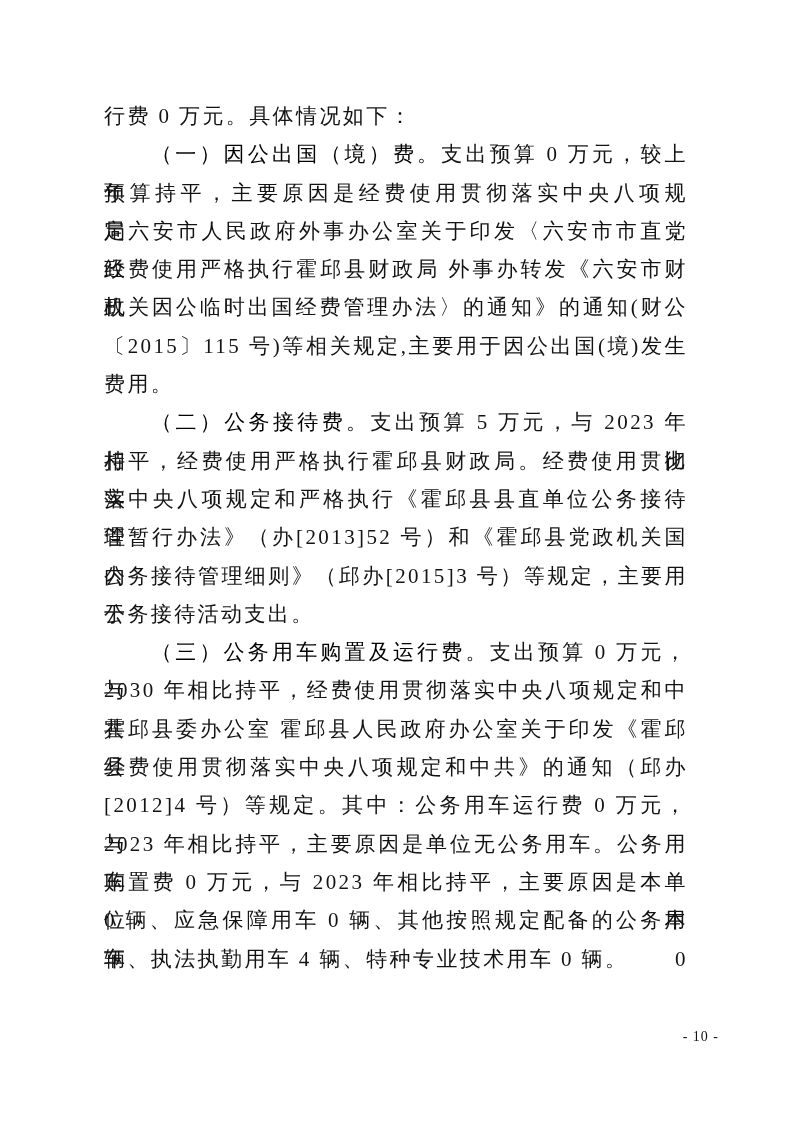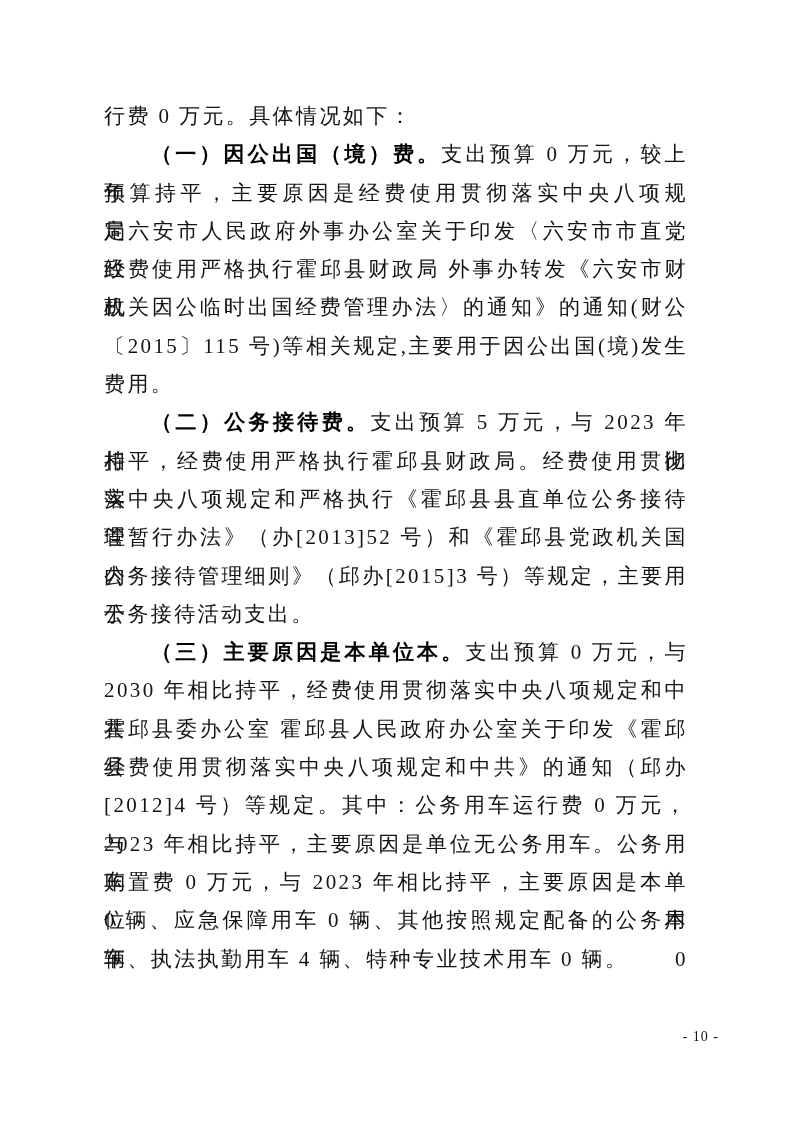--- a/index.html
+++ b/index.html
@@ -31,21 +31,21 @@
     height: 38.3px;
     overflow: visible;
   }
   
   .j {
     text-align: justify;
     text-align-last: justify;
     text-justify: inter-character;
   }
   .indent { text-indent: 47px; }
-  .bold { font-weight: bold; color: #000000; }
+  .bold { font-weight: normal; color: #000000; }
   .pagenum {
     position: absolute;
     top: 1029px;
     right: 118px;
     font-size: 14px;
     letter-spacing: 1px;
     color: #131313;
   }
 </style>
 </head>
@@ -64,21 +64,21 @@
     <div class="line j">〔2015〕115 号)等相关规定,主要用于因公出国(境)发生</div>
     <div class="line">费用。</div>
 
     <div class="line j indent"><span class="bold">（二）公务接待费。</span><span>支出预算 5 万元，与 2023 年相比</span></div>
     <div class="line j">持平，经费使用严格执行霍邱县财政局。经费使用贯彻落</div>
     <div class="line j">实中央八项规定和严格执行《霍邱县县直单位公务接待管</div>
     <div class="line j">理暂行办法》（办[2013]52 号）和《霍邱县党政机关国内</div>
     <div class="line j">公务接待管理细则》（邱办[2015]3 号）等规定，主要用于</div>
     <div class="line">公务接待活动支出。</div>
 
-    <div class="line j indent"><span class="bold">（三）主要原因是本单位本。</span><span>支出预算 0 万元，与</span></div>
+    <div class="line j indent"><span class="bold">（三）公务用车购置及运行费。</span><span>支出预算 0 万元，与</span></div>
     <div class="line j">2030 年相比持平，经费使用贯彻落实中央八项规定和中共</div>
     <div class="line j">霍邱县委办公室 霍邱县人民政府办公室关于印发《霍邱县</div>
     <div class="line j">经费使用贯彻落实中央八项规定和中共》的通知（邱办</div>
     <div class="line j">[2012]4 号）等规定。其中：公务用车运行费 0 万元，与</div>
     <div class="line j">2023 年相比持平，主要原因是单位无公务用车。公务用车</div>
     <div class="line j">购置费 0 万元，与 2023 年相比持平，主要原因是本单位本</div>
     <div class="line j">0 辆、应急保障用车 0 辆、其他按照规定配备的公务用车 0</div>
     <div class="line">辆、执法执勤用车 4 辆、特种专业技术用车 0 辆。</div>
 
   </div>

